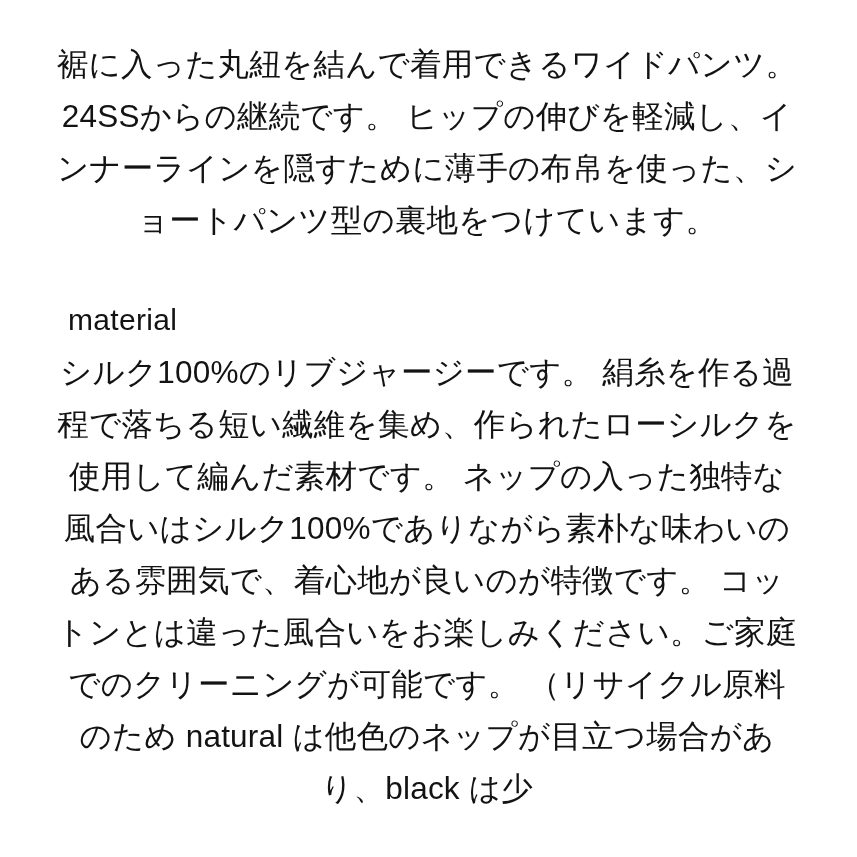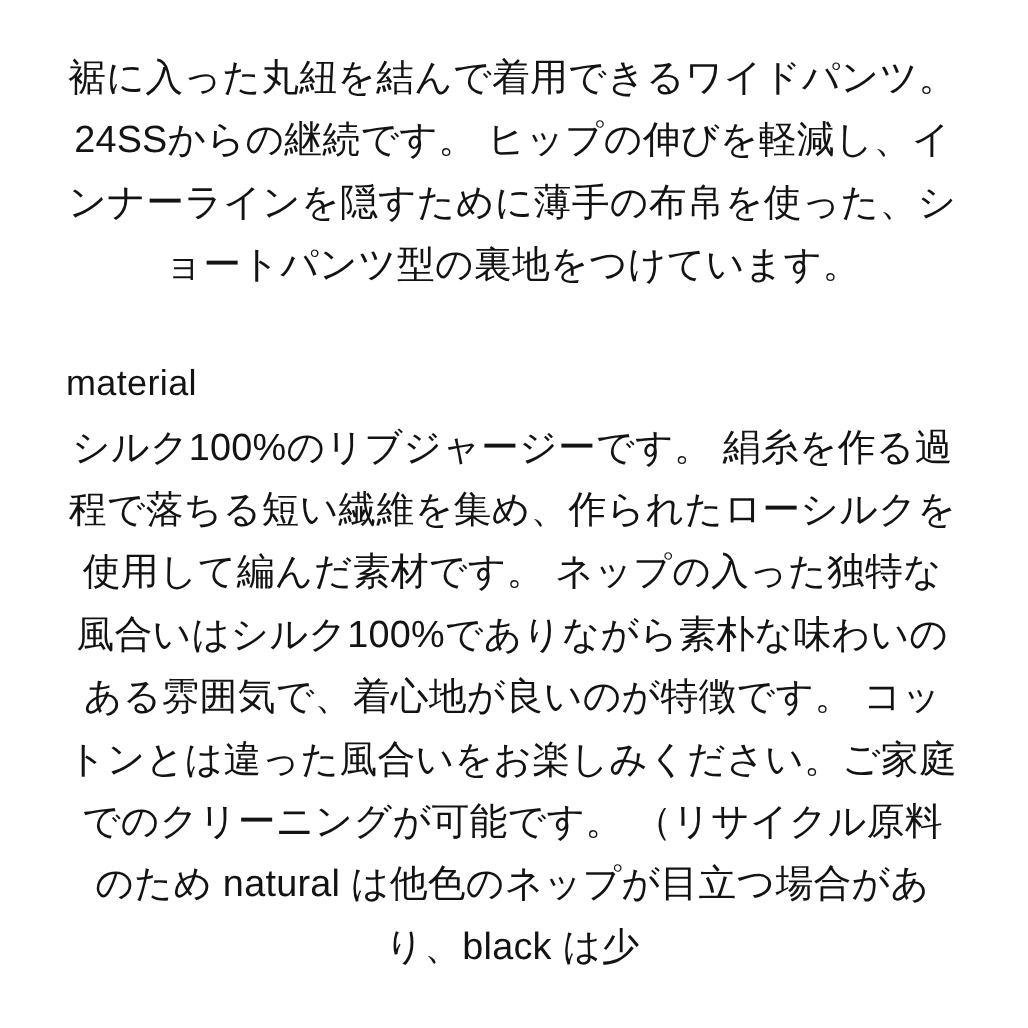--- a/index.html
+++ b/index.html
@@ -32,21 +32,21 @@
     white-space: pre-wrap;
     word-break: break-word;
   }
   .spacer {
     height: 52px;
   }
   .heading {
     font-size: 30px;
     line-height: 44px;
     color: #131313;
-    margin: 0 0 4px 0;
+    margin: 0 0 4px 13px;
     letter-spacing: 0.3px;
   }
   .block {
     margin: 0;
     text-align: center;
   }
 </style>
 </head>
 <body>
 

